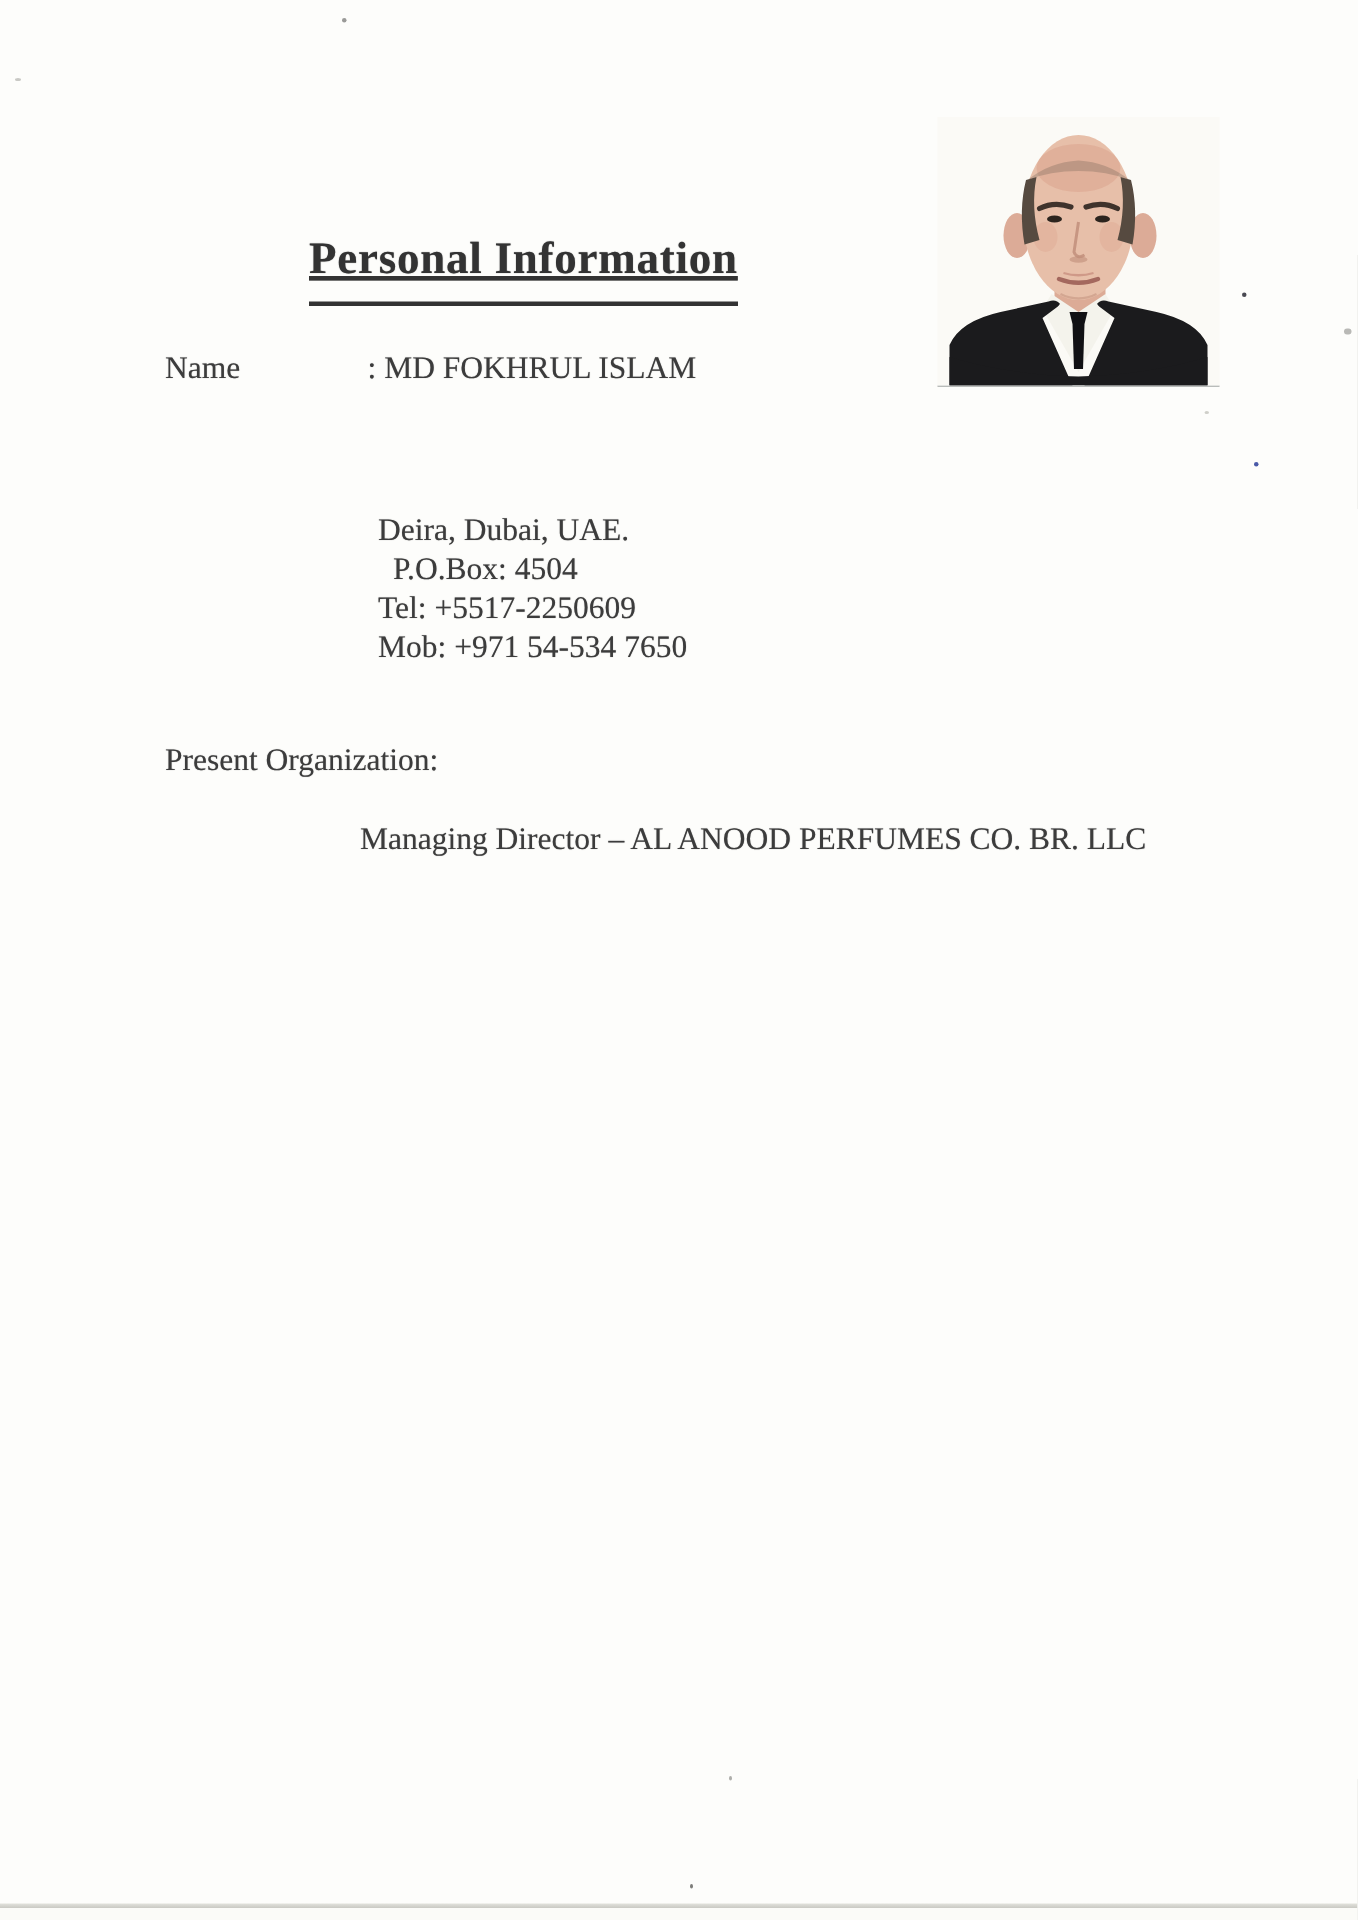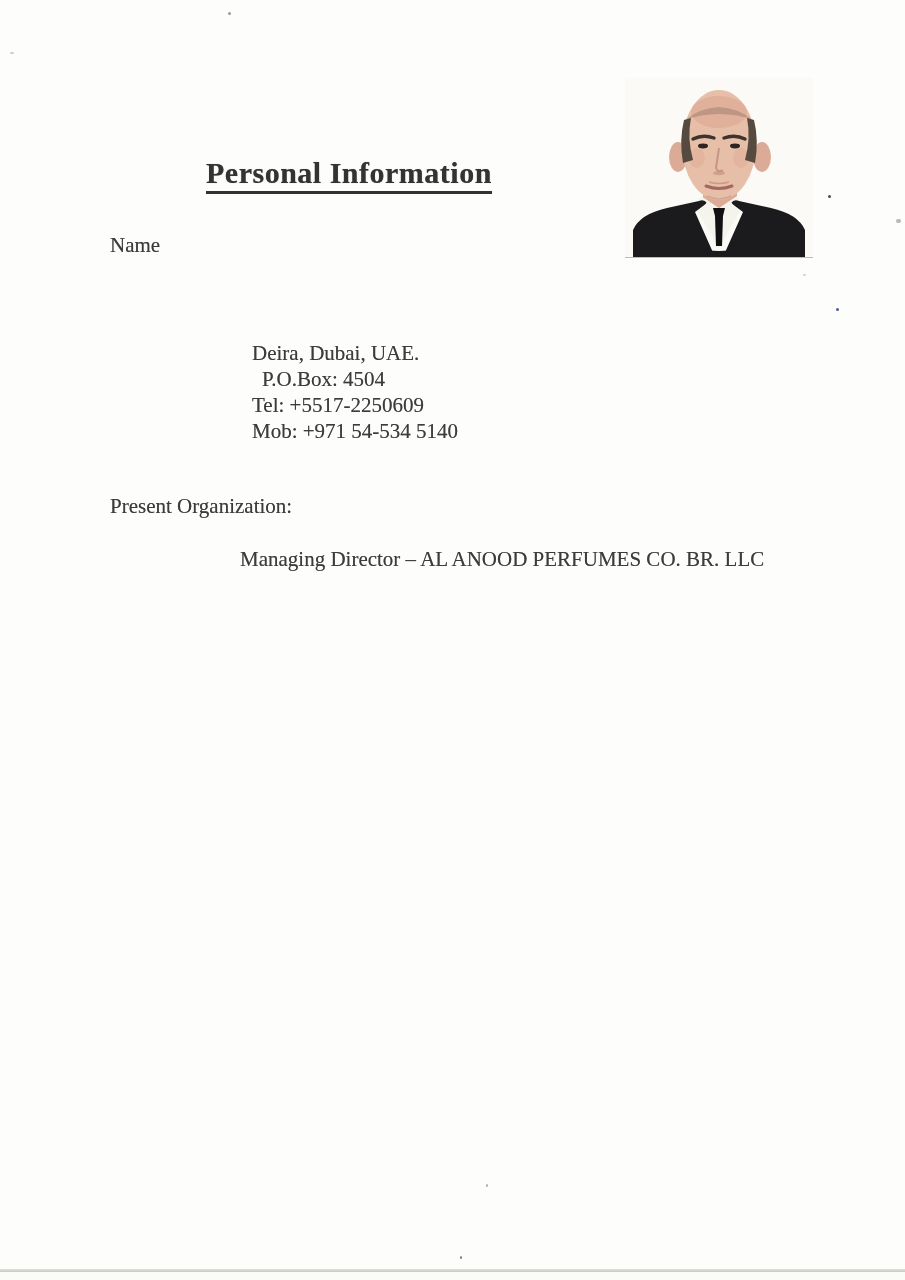--- a/index.html
+++ b/index.html
@@ -21,23 +21,24 @@
     text-shadow:0 0 0.6px rgba(60,60,60,.55);
   }
   .doc-title{
     position:absolute;
     left:206px;top:156px;
     font-size:30px;
     font-weight:bold;
     letter-spacing:0.5px;
     color:#333;
     border-bottom:3px solid #333;
-    padding-bottom:1px;
+    padding-bottom:11px;
     text-shadow:0 0 0.7px rgba(40,40,40,.6);
     white-space:pre;
+    text-decoration:underline;
   }
   .photo{
     position:absolute;
     left:625px;top:78px;
     width:188px;height:179px;
     background:#fbfaf6;
     border-bottom:1px solid #b9bcba;
   }
   .photo svg{display:block;width:100%;height:100%;}
   .scan-edge{
@@ -109,25 +110,26 @@
 
       <path d="M82,124 L94,140 L88,145 L78,130 Z" fill="#f4f3ec"></path>
       <path d="M106,124 L94,140 L100,145 L110,130 Z" fill="#f4f3ec"></path>
 
       <path d="M88,130 L100,130 L98,138 L90,138 Z" fill="#111114"></path>
       <path d="M90,138 L98,138 L97,168 L91,168 Z" fill="#111114"></path>
     </svg>
   </div>
 
   <div class="line" style="left:110px;top:232px;">Name</div>
+  <div class="line" style="left:245px;top:232px;">: MD FOKHRUL ISLAM</div>
 
   <div class="line" style="left:252px;top:340px;">Deira, Dubai, UAE.</div>
   <div class="line" style="left:252px;top:366px;margin-left:10px;">P.O.Box: 4504</div>
   <div class="line" style="left:252px;top:392px;">Tel: +5517-2250609</div>
-  <div class="line" style="left:252px;top:418px;">Mob: +971 54-534 5140</div>
+  <div class="line" style="left:252px;top:418px;">Mob: +971 54-534 7650</div>
 
   <div class="line" style="left:110px;top:493px;">Present Organization:</div>
   <div class="line" style="left:240px;top:546px;">Managing Director – AL ANOOD PERFUMES CO. BR. LLC</div>
 
   <div class="speck s1"></div>
   <div class="speck s2"></div>
   <div class="speck s3"></div>
   <div class="speck s4"></div>
   <div class="speck s5"></div>
   <div class="speck s6"></div>

